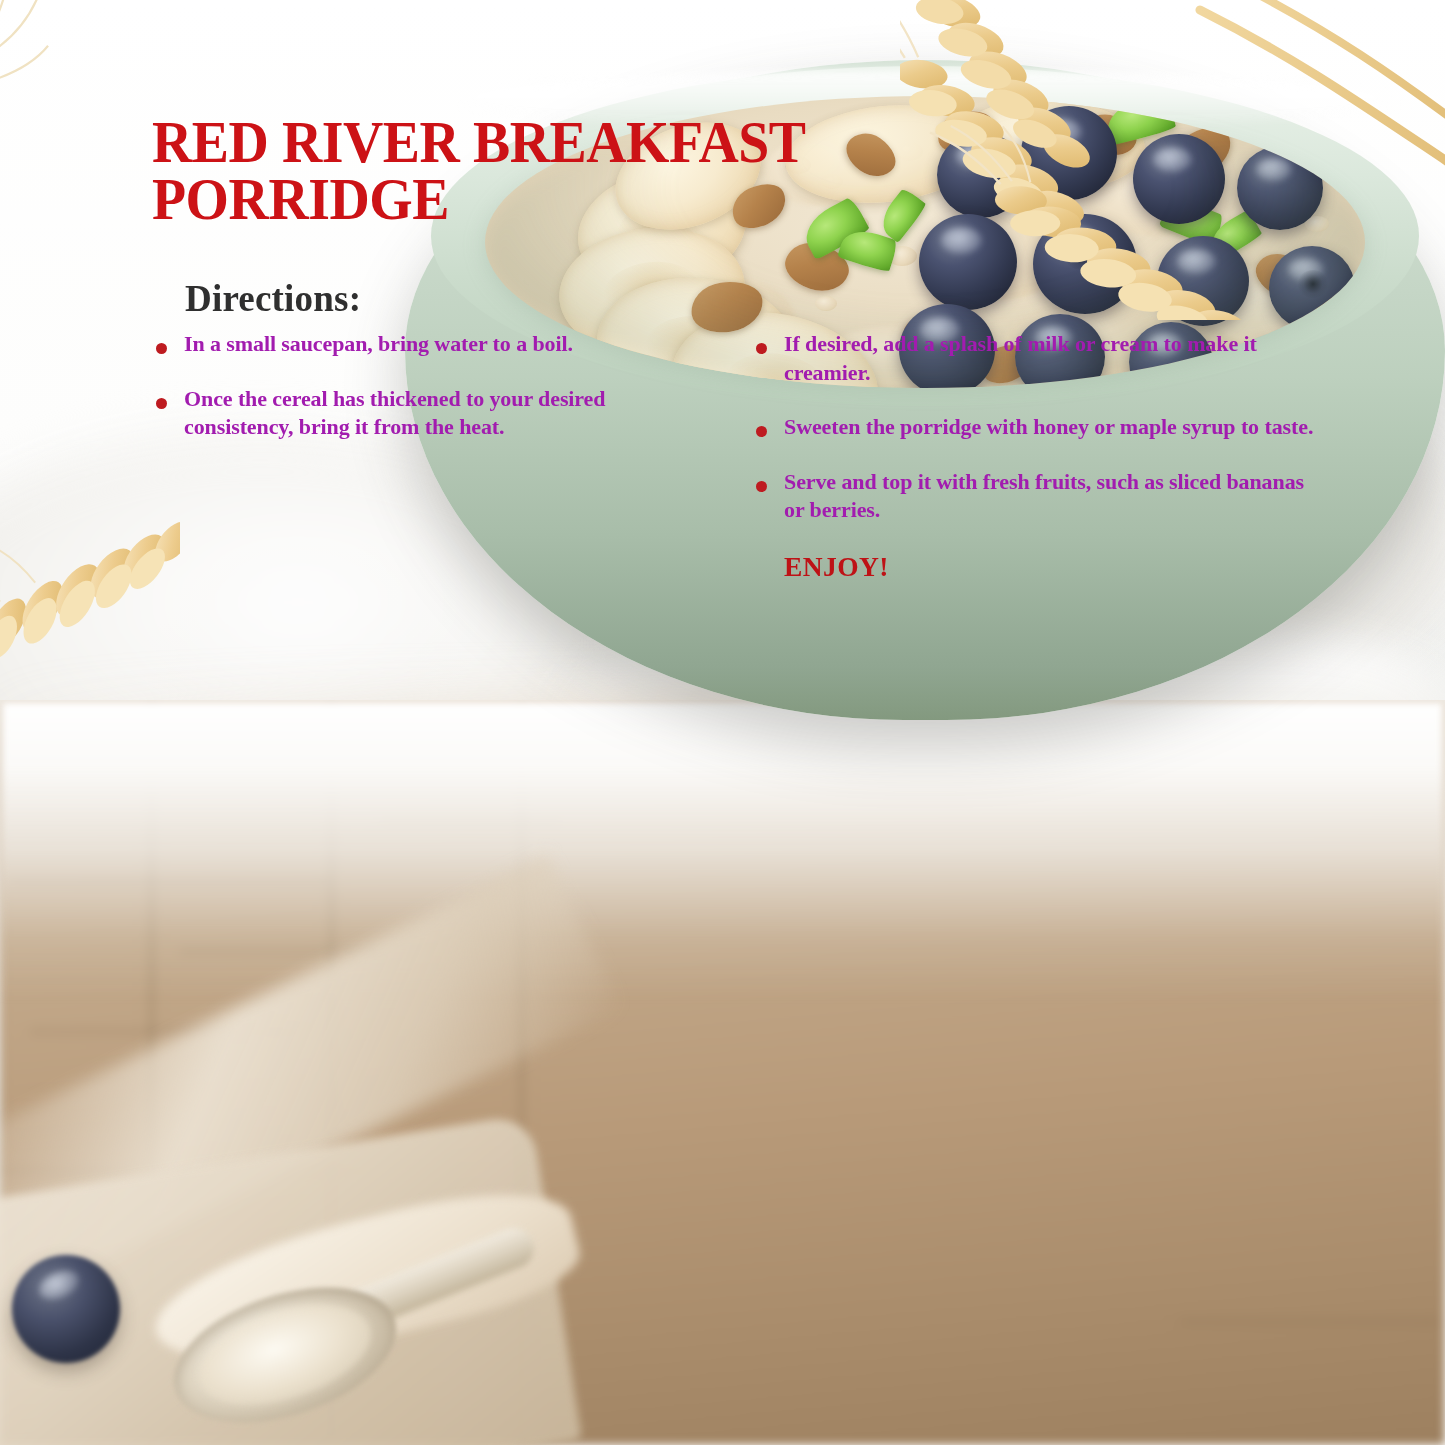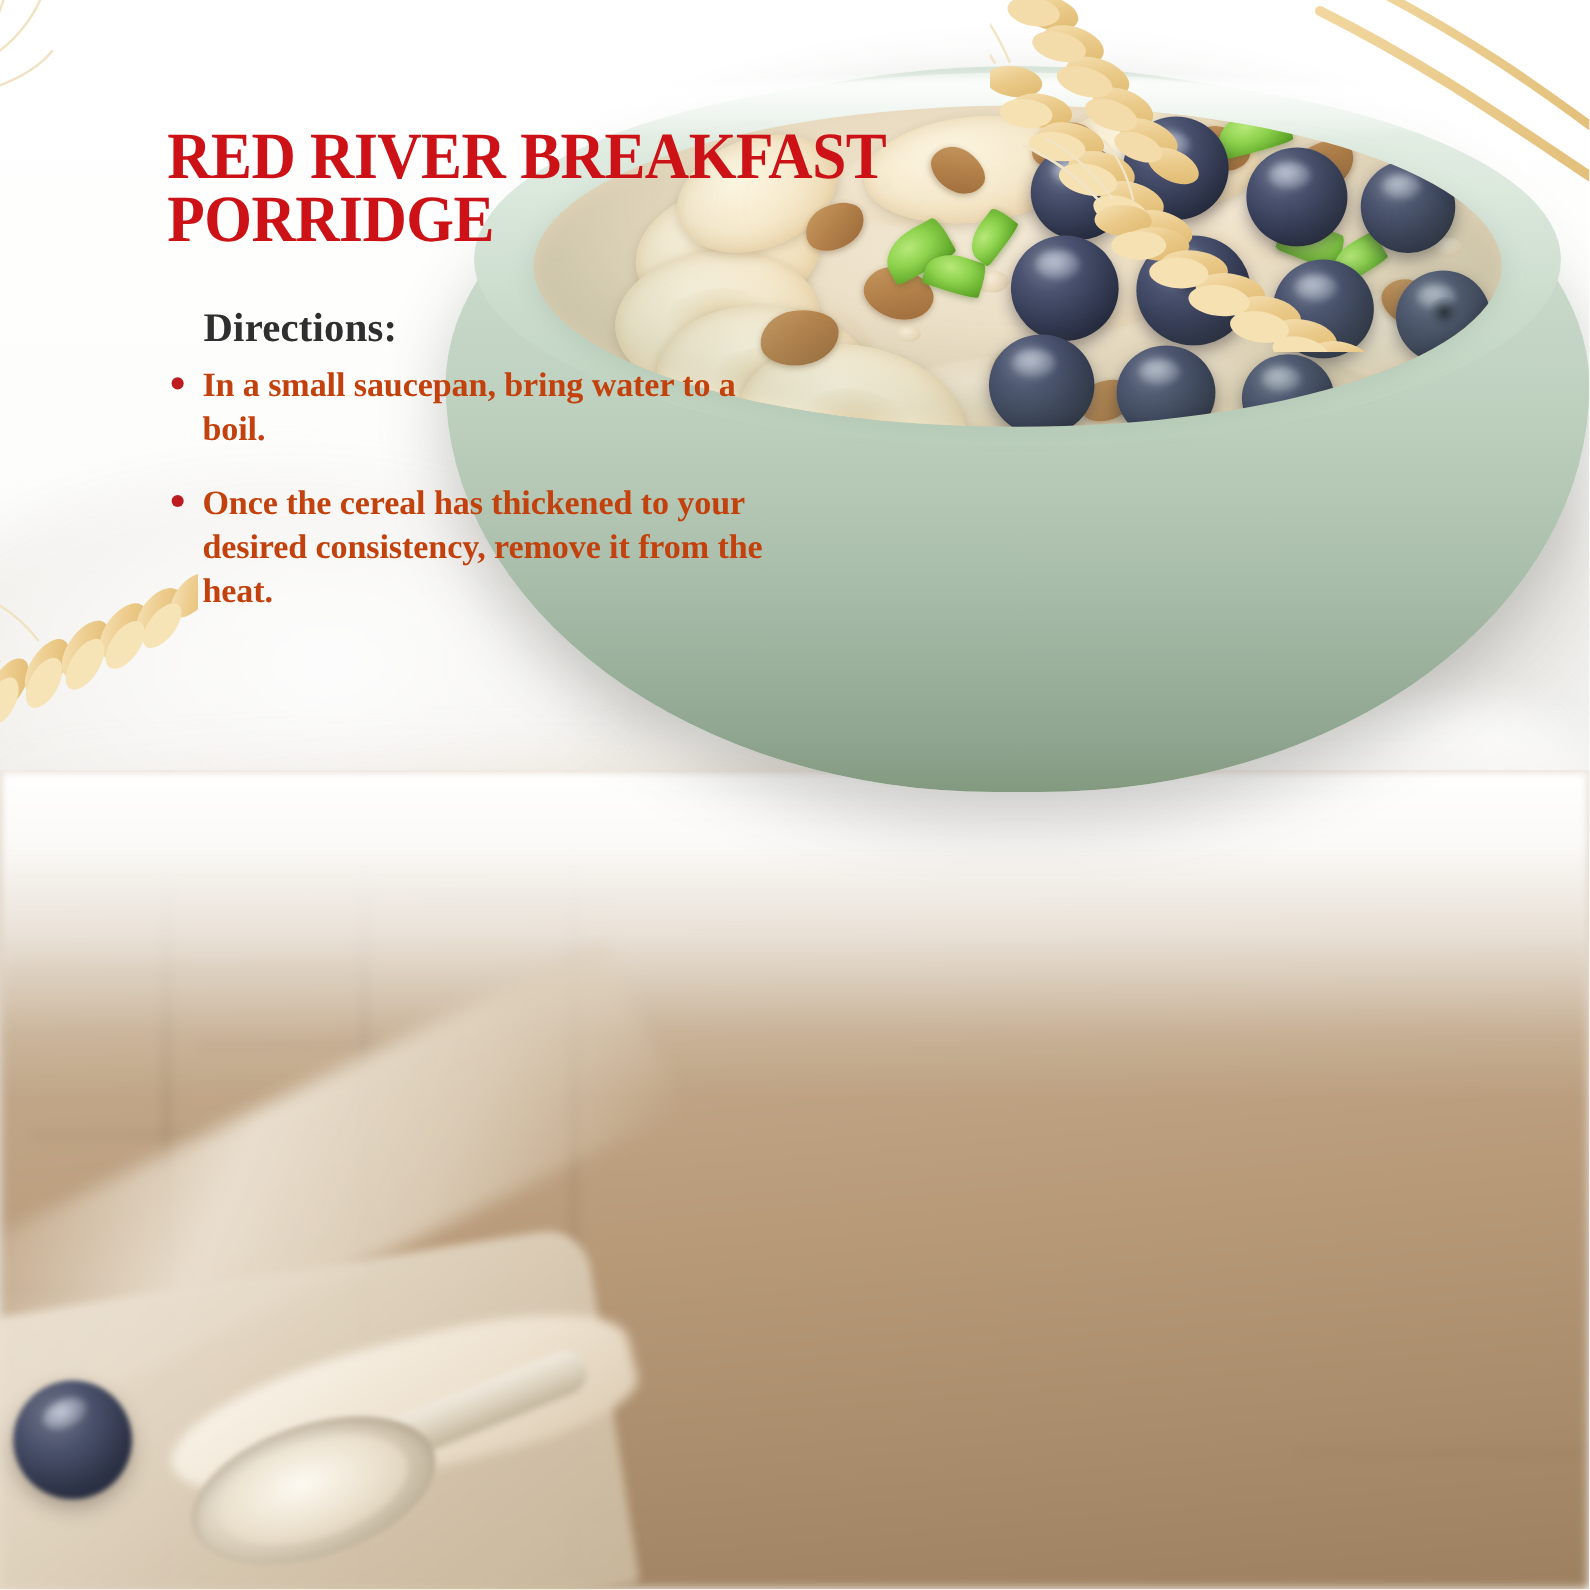--- a/index.html
+++ b/index.html
@@ -236,24 +236,24 @@
 
   .col{position:absolute;top:330px;}
   .col-left{left:148px;width:560px;}
   .col-right{left:748px;width:570px;}
 
   ul.steps{list-style:none;margin:0;padding:0;}
   ul.steps li{
     position:relative;
     padding-left:36px;
     margin-bottom:26px;
-    color:#c2410c;
+    color:#a21caf;
     font-family:"Liberation Serif",serif;
     font-weight:bold;
-    font-size:31px;
+    font-size:22px;
     line-height:1.30;
     letter-spacing:-0.1px;
   }
   ul.steps li::before{
     content:"";
     position:absolute;left:8px;top:13px;
     width:11px;height:11px;border-radius:50%;
     background:#BE1B20;
   }
   .enjoy{
@@ -527,19 +527,27 @@
 
   <div class="content">
 
     <h1 id="title">RED RIVER BREAKFAST PORRIDGE</h1>
 
     <h2 id="directions-heading">Directions:</h2>
 
     <div class="col col-left">
       <ul class="steps">
         <li>In a small saucepan, bring water to a boil.</li>
-        <li>Once the cereal has thickened to your desired consistency, remove it from the heat.</li>
+        <li>Once the cereal has thickened to your desired consistency, bring it from the heat.</li>
       </ul>
     </div>
 
+    <div class="col col-right">
+      <ul class="steps">
+        <li>If desired, add a splash of milk or cream to make it creamier.</li>
+        <li>Sweeten the porridge with honey or maple syrup to taste.</li>
+        <li>Serve and top it with fresh fruits, such as sliced bananas or berries.</li>
+      </ul>
+      <div class="enjoy">ENJOY!</div>
+    </div>
 
   </div>
 </div>
 
 </body></html>

